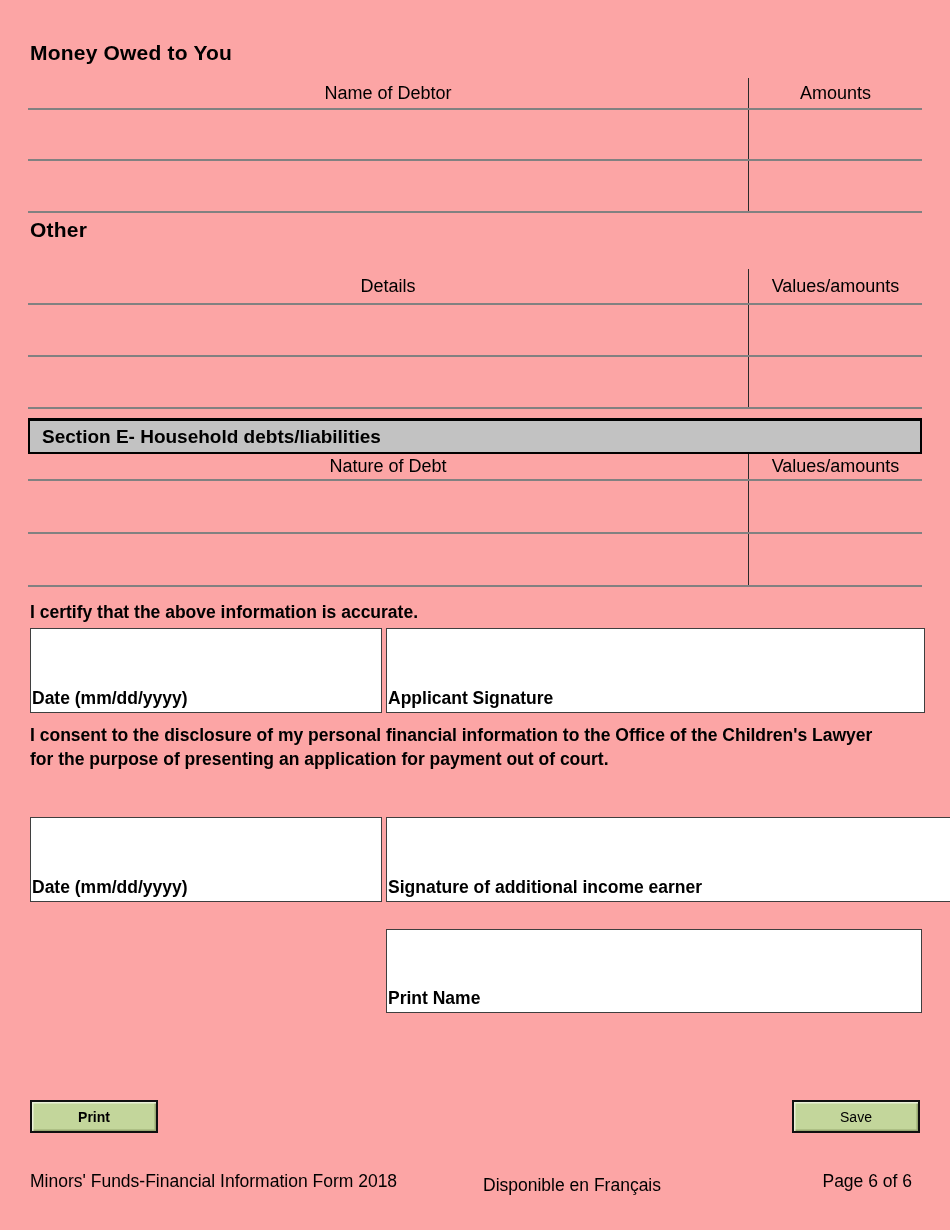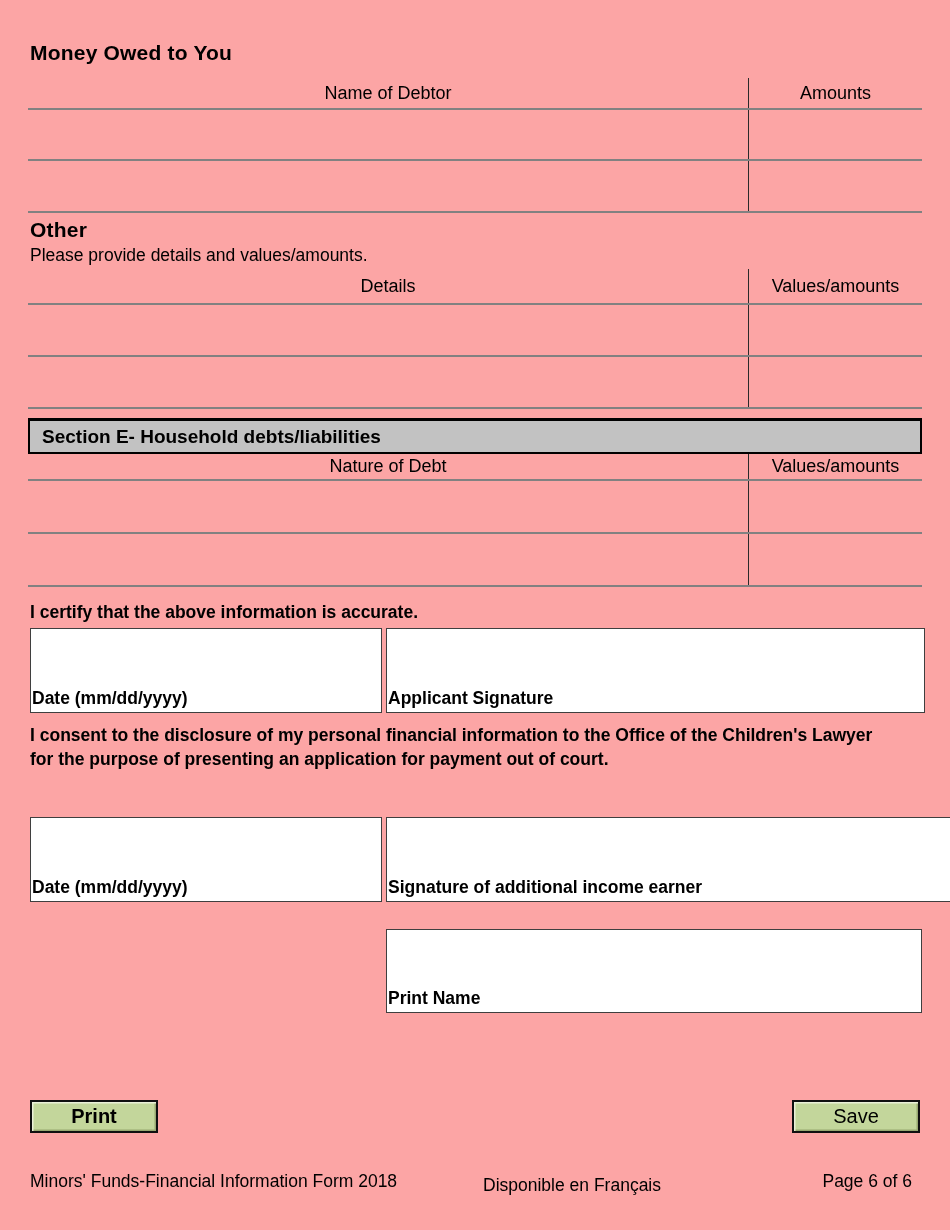--- a/index.html
+++ b/index.html
@@ -101,21 +101,21 @@
     width: 128px;
     height: 33px;
     box-sizing: border-box;
     background: #c3d69b;
     border: 2px solid #101010;
     box-shadow: inset 1.5px 1.5px 0 #eaf0d8, inset -1.5px -1.5px 0 #97a871;
     display: flex;
     align-items: center;
     justify-content: center;
     font-family: "Liberation Sans", "DejaVu Sans", sans-serif;
-    font-size: 20px;
+    font-size: 14px;
     cursor: pointer;
   }
   .btn-bold { font-weight: bold; }
 
   
   .footer-item {
     position: absolute;
     font-size: 17.5px;
   }
 </style>
@@ -135,21 +135,20 @@
       <div class="col1 cell"></div>
       <div class="col2 cell"></div>
     </div>
     <div class="tbl-row" style="height:52px;">
       <div class="col1 cell"></div>
       <div class="col2 cell"></div>
     </div>
   </div>
 
   <div class="h-title" style="top:218px;">Other</div>
-  <div class="sub-text" style="top:245px;">Please provide details and values/amounts.</div>
 
   <div class="tbl" style="top:269px;">
     <div class="tbl-head" style="height:36px;">
       <div class="col1 hd">Details</div>
       <div class="col2 hd">Values/amounts</div>
     </div>
     <div class="tbl-row" style="height:52px;">
       <div class="col1 cell"></div>
       <div class="col2 cell"></div>
     </div>

